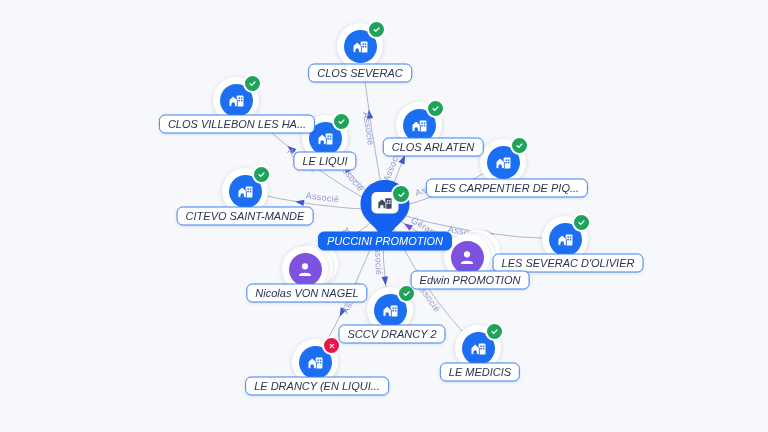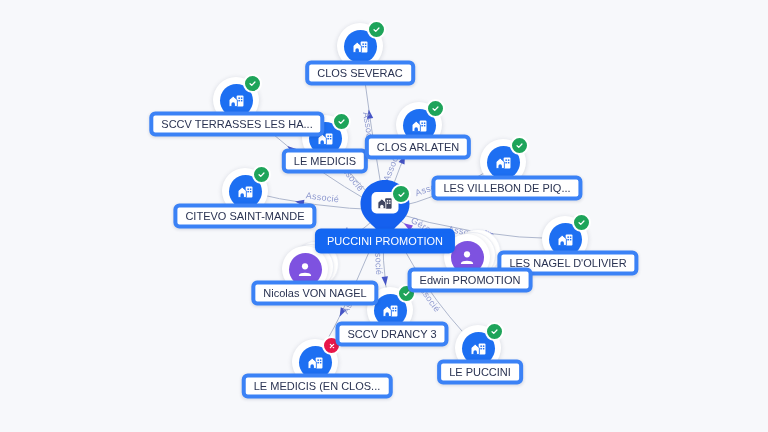--- a/index.html
+++ b/index.html
@@ -11,23 +11,23 @@
          box-shadow:0 1px 3px rgba(25,35,70,.10);}
   .stack.s2{left:11px;top:-5px;}
   .stack.s1{left:6px;top:-2px;}
   .outer{position:absolute;left:0;top:0;width:46px;height:46px;border-radius:50%;background:#fff;
          box-shadow:0 1px 5px rgba(25,35,70,.16);display:flex;align-items:center;justify-content:center;}
   .inner{width:33px;height:33px;border-radius:50%;display:flex;align-items:center;justify-content:center;}
   .badge{position:absolute;top:-3px;right:-3px;width:15px;height:15px;border-radius:50%;border:2px solid #fff;
          display:flex;align-items:center;justify-content:center;z-index:3;}
   .pinwrap{position:absolute;transform:translate(-50%,-50%);z-index:2;width:54px;height:62px;cursor:pointer;}
   .pinwrap .badge{top:5px;right:1px;width:16px;height:16px;}
-  .nlabel{position:absolute;transform:translate(-50%,-50%);background:#ffffff;border:4px solid #3b82f6;
+  .nlabel{position:absolute;transform:translate(-50%,-50%);background:#ffffff;border:1px solid #3b82f6;
           border-radius:6px;padding:2px 8px 3px;font-size:11px;font-weight:500;color:#2a3352;
-          white-space:nowrap;box-shadow:0 1px 3px rgba(25,35,70,.12);z-index:4;cursor:pointer;}
+          white-space:nowrap;box-shadow:0 1px 3px rgba(25,35,70,.12);z-index:4;cursor:pointer;font-style:italic;}
   .nlabel.center{background:#1467f2;border-color:#1467f2;color:#ffffff;}
   .edge-label{font-size:9px;letter-spacing:.3px;}
 </style>
 </head>
 <body>
 
 <div class="stage" style="background: rgb(247, 248, 251);">
   <svg class="edges" id="edges" width="768" height="432">
       <path d="M385 210 Q370.522840351007 128.30139628795627 360 46" fill="none" stroke="#aeb7cd" stroke-width="1"></path>
       <polygon points="5.5,0 -3.5,3.2 -3.5,-3.2" transform="translate(369.5367278190106,115.0268402714923) rotate(-98.44634846519921)" fill="#4655c6"></polygon>
@@ -126,21 +126,21 @@
   <path d="M5.6 19.5v-3.1a2.2 2.2 0 0 1 4.4 0v3.1z" fill="#1d6ff2"></path>
             </svg>
           </div>
       </div>
       <div class="badge" style="background:#1ea45a">
           <svg width="9" height="9" viewBox="0 0 24 24">
   <path d="M5.5 12.5l4.5 4.5 8.5-9" stroke="#ffffff" stroke-width="3.4" fill="none" stroke-linecap="round" stroke-linejoin="round"></path>
           </svg>
         </div>
     </div>
-      <div class="nlabel" style="left: 237px; top: 124px;">SCCV TERRASSES LES HA...</div>
+      <div class="nlabel" style="left: 237px; top: 124px;">CLOS VILLEBON LES HA...</div>
       <div class="node" style="left:325px;top:138px">
 
       <div class="outer">
         <div class="inner" style="background:#1d6ff2">
             <svg width="19" height="19" viewBox="0 0 24 24">
   <rect x="12.2" y="5.6" width="8.6" height="13.9" rx="1.2" fill="#ffffff"></rect>
   <rect x="14.4" y="8.1" width="1.9" height="1.9" fill="#1d6ff2"></rect>
   <rect x="17.5" y="8.1" width="1.9" height="1.9" fill="#1d6ff2"></rect>
   <rect x="14.4" y="11.3" width="1.9" height="1.9" fill="#1d6ff2"></rect>
   <rect x="17.5" y="11.3" width="1.9" height="1.9" fill="#1d6ff2"></rect>
@@ -148,21 +148,21 @@
   <path d="M5.6 19.5v-3.1a2.2 2.2 0 0 1 4.4 0v3.1z" fill="#1d6ff2"></path>
             </svg>
           </div>
       </div>
       <div class="badge" style="background:#1ea45a">
           <svg width="9" height="9" viewBox="0 0 24 24">
   <path d="M5.5 12.5l4.5 4.5 8.5-9" stroke="#ffffff" stroke-width="3.4" fill="none" stroke-linecap="round" stroke-linejoin="round"></path>
           </svg>
         </div>
     </div>
-      <div class="nlabel" style="left: 325px; top: 161px;">LE MEDICIS</div>
+      <div class="nlabel" style="left: 325px; top: 161px;">LE LIQUI</div>
       <div class="node" style="left:419px;top:125px">
 
       <div class="outer">
         <div class="inner" style="background:#1d6ff2">
             <svg width="19" height="19" viewBox="0 0 24 24">
   <rect x="12.2" y="5.6" width="8.6" height="13.9" rx="1.2" fill="#ffffff"></rect>
   <rect x="14.4" y="8.1" width="1.9" height="1.9" fill="#1d6ff2"></rect>
   <rect x="17.5" y="8.1" width="1.9" height="1.9" fill="#1d6ff2"></rect>
   <rect x="14.4" y="11.3" width="1.9" height="1.9" fill="#1d6ff2"></rect>
   <rect x="17.5" y="11.3" width="1.9" height="1.9" fill="#1d6ff2"></rect>
@@ -170,21 +170,21 @@
   <path d="M5.6 19.5v-3.1a2.2 2.2 0 0 1 4.4 0v3.1z" fill="#1d6ff2"></path>
             </svg>
           </div>
       </div>
       <div class="badge" style="background:#1ea45a">
           <svg width="9" height="9" viewBox="0 0 24 24">
   <path d="M5.5 12.5l4.5 4.5 8.5-9" stroke="#ffffff" stroke-width="3.4" fill="none" stroke-linecap="round" stroke-linejoin="round"></path>
           </svg>
         </div>
     </div>
-      <div class="nlabel" style="left: 418px; top: 147px;">CLOS ARLATEN</div>
+      <div class="nlabel" style="left: 433px; top: 147px;">CLOS ARLATEN</div>
       <div class="node" style="left:503px;top:162px">
 
       <div class="outer">
         <div class="inner" style="background:#1d6ff2">
             <svg width="19" height="19" viewBox="0 0 24 24">
   <rect x="12.2" y="5.6" width="8.6" height="13.9" rx="1.2" fill="#ffffff"></rect>
   <rect x="14.4" y="8.1" width="1.9" height="1.9" fill="#1d6ff2"></rect>
   <rect x="17.5" y="8.1" width="1.9" height="1.9" fill="#1d6ff2"></rect>
   <rect x="14.4" y="11.3" width="1.9" height="1.9" fill="#1d6ff2"></rect>
   <rect x="17.5" y="11.3" width="1.9" height="1.9" fill="#1d6ff2"></rect>
@@ -192,21 +192,21 @@
   <path d="M5.6 19.5v-3.1a2.2 2.2 0 0 1 4.4 0v3.1z" fill="#1d6ff2"></path>
             </svg>
           </div>
       </div>
       <div class="badge" style="background:#1ea45a">
           <svg width="9" height="9" viewBox="0 0 24 24">
   <path d="M5.5 12.5l4.5 4.5 8.5-9" stroke="#ffffff" stroke-width="3.4" fill="none" stroke-linecap="round" stroke-linejoin="round"></path>
           </svg>
         </div>
     </div>
-      <div class="nlabel" style="left: 507px; top: 188px;">LES VILLEBON DE PIQ...</div>
+      <div class="nlabel" style="left: 507px; top: 188px;">LES CARPENTIER DE PIQ...</div>
       <div class="node" style="left:245px;top:191px">
 
       <div class="outer">
         <div class="inner" style="background:#1d6ff2">
             <svg width="19" height="19" viewBox="0 0 24 24">
   <rect x="12.2" y="5.6" width="8.6" height="13.9" rx="1.2" fill="#ffffff"></rect>
   <rect x="14.4" y="8.1" width="1.9" height="1.9" fill="#1d6ff2"></rect>
   <rect x="17.5" y="8.1" width="1.9" height="1.9" fill="#1d6ff2"></rect>
   <rect x="14.4" y="11.3" width="1.9" height="1.9" fill="#1d6ff2"></rect>
   <rect x="17.5" y="11.3" width="1.9" height="1.9" fill="#1d6ff2"></rect>
@@ -236,35 +236,35 @@
   <path d="M5.6 19.5v-3.1a2.2 2.2 0 0 1 4.4 0v3.1z" fill="#1d6ff2"></path>
             </svg>
           </div>
       </div>
       <div class="badge" style="background:#1ea45a">
           <svg width="9" height="9" viewBox="0 0 24 24">
   <path d="M5.5 12.5l4.5 4.5 8.5-9" stroke="#ffffff" stroke-width="3.4" fill="none" stroke-linecap="round" stroke-linejoin="round"></path>
           </svg>
         </div>
     </div>
-      <div class="nlabel" style="left: 568px; top: 263px;">LES NAGEL D'OLIVIER</div>
+      <div class="nlabel" style="left: 568px; top: 263px;">LES SEVERAC D'OLIVIER</div>
       <div class="node" style="left:305px;top:269px">
       <div class="stack s2"></div>
         <div class="stack s1"></div>
       <div class="outer">
         <div class="inner" style="background:#7e52e0">
             <svg width="20" height="20" viewBox="0 0 24 24" fill="#ffffff">
   <circle cx="12" cy="8.8" r="3.7"></circle>
   <path d="M4.7 19.4c1-3.9 13.6-3.9 14.6 0 .2.8-.4.9-.8.9H5.5c-.4 0-1 -.1-.8-.9z"></path>
             </svg>
           </div>
       </div>
 
     </div>
-      <div class="nlabel" style="left: 315px; top: 293px;">Nicolas VON NAGEL</div>
+      <div class="nlabel" style="left: 307px; top: 293px;">Nicolas VON NAGEL</div>
       <div class="node" style="left:467px;top:257px">
       <div class="stack s2"></div>
         <div class="stack s1"></div>
       <div class="outer">
         <div class="inner" style="background:#7e52e0">
             <svg width="20" height="20" viewBox="0 0 24 24" fill="#ffffff">
   <circle cx="12" cy="8.8" r="3.7"></circle>
   <path d="M4.7 19.4c1-3.9 13.6-3.9 14.6 0 .2.8-.4.9-.8.9H5.5c-.4 0-1 -.1-.8-.9z"></path>
             </svg>
           </div>
@@ -286,21 +286,21 @@
   <path d="M5.6 19.5v-3.1a2.2 2.2 0 0 1 4.4 0v3.1z" fill="#1d6ff2"></path>
             </svg>
           </div>
       </div>
       <div class="badge" style="background:#1ea45a">
           <svg width="9" height="9" viewBox="0 0 24 24">
   <path d="M5.5 12.5l4.5 4.5 8.5-9" stroke="#ffffff" stroke-width="3.4" fill="none" stroke-linecap="round" stroke-linejoin="round"></path>
           </svg>
         </div>
     </div>
-      <div class="nlabel" style="left: 392px; top: 334px;">SCCV DRANCY 3</div>
+      <div class="nlabel" style="left: 392px; top: 334px;">SCCV DRANCY 2</div>
       <div class="node" style="left:315px;top:362px">
 
       <div class="outer">
         <div class="inner" style="background:#1d6ff2">
             <svg width="19" height="19" viewBox="0 0 24 24">
   <rect x="12.2" y="5.6" width="8.6" height="13.9" rx="1.2" fill="#ffffff"></rect>
   <rect x="14.4" y="8.1" width="1.9" height="1.9" fill="#1d6ff2"></rect>
   <rect x="17.5" y="8.1" width="1.9" height="1.9" fill="#1d6ff2"></rect>
   <rect x="14.4" y="11.3" width="1.9" height="1.9" fill="#1d6ff2"></rect>
   <rect x="17.5" y="11.3" width="1.9" height="1.9" fill="#1d6ff2"></rect>
@@ -308,21 +308,21 @@
   <path d="M5.6 19.5v-3.1a2.2 2.2 0 0 1 4.4 0v3.1z" fill="#1d6ff2"></path>
             </svg>
           </div>
       </div>
       <div class="badge" style="background:#e8174a">
           <svg width="8" height="8" viewBox="0 0 24 24">
   <path d="M7 7l10 10M17 7L7 17" stroke="#ffffff" stroke-width="3.6" stroke-linecap="round"></path>
           </svg>
         </div>
     </div>
-      <div class="nlabel" style="left: 317px; top: 386px;">LE MEDICIS (EN CLOS...</div>
+      <div class="nlabel" style="left: 317px; top: 386px;">LE DRANCY (EN LIQUI...</div>
       <div class="node" style="left:478px;top:348px">
 
       <div class="outer">
         <div class="inner" style="background:#1d6ff2">
             <svg width="19" height="19" viewBox="0 0 24 24">
   <rect x="12.2" y="5.6" width="8.6" height="13.9" rx="1.2" fill="#ffffff"></rect>
   <rect x="14.4" y="8.1" width="1.9" height="1.9" fill="#1d6ff2"></rect>
   <rect x="17.5" y="8.1" width="1.9" height="1.9" fill="#1d6ff2"></rect>
   <rect x="14.4" y="11.3" width="1.9" height="1.9" fill="#1d6ff2"></rect>
   <rect x="17.5" y="11.3" width="1.9" height="1.9" fill="#1d6ff2"></rect>
@@ -330,15 +330,15 @@
   <path d="M5.6 19.5v-3.1a2.2 2.2 0 0 1 4.4 0v3.1z" fill="#1d6ff2"></path>
             </svg>
           </div>
       </div>
       <div class="badge" style="background:#1ea45a">
           <svg width="9" height="9" viewBox="0 0 24 24">
   <path d="M5.5 12.5l4.5 4.5 8.5-9" stroke="#ffffff" stroke-width="3.4" fill="none" stroke-linecap="round" stroke-linejoin="round"></path>
           </svg>
         </div>
     </div>
-      <div class="nlabel" style="left: 480px; top: 372px;">LE PUCCINI</div>
+      <div class="nlabel" style="left: 480px; top: 372px;">LE MEDICIS</div>
     </div>
 </div>
 
 </body></html>

